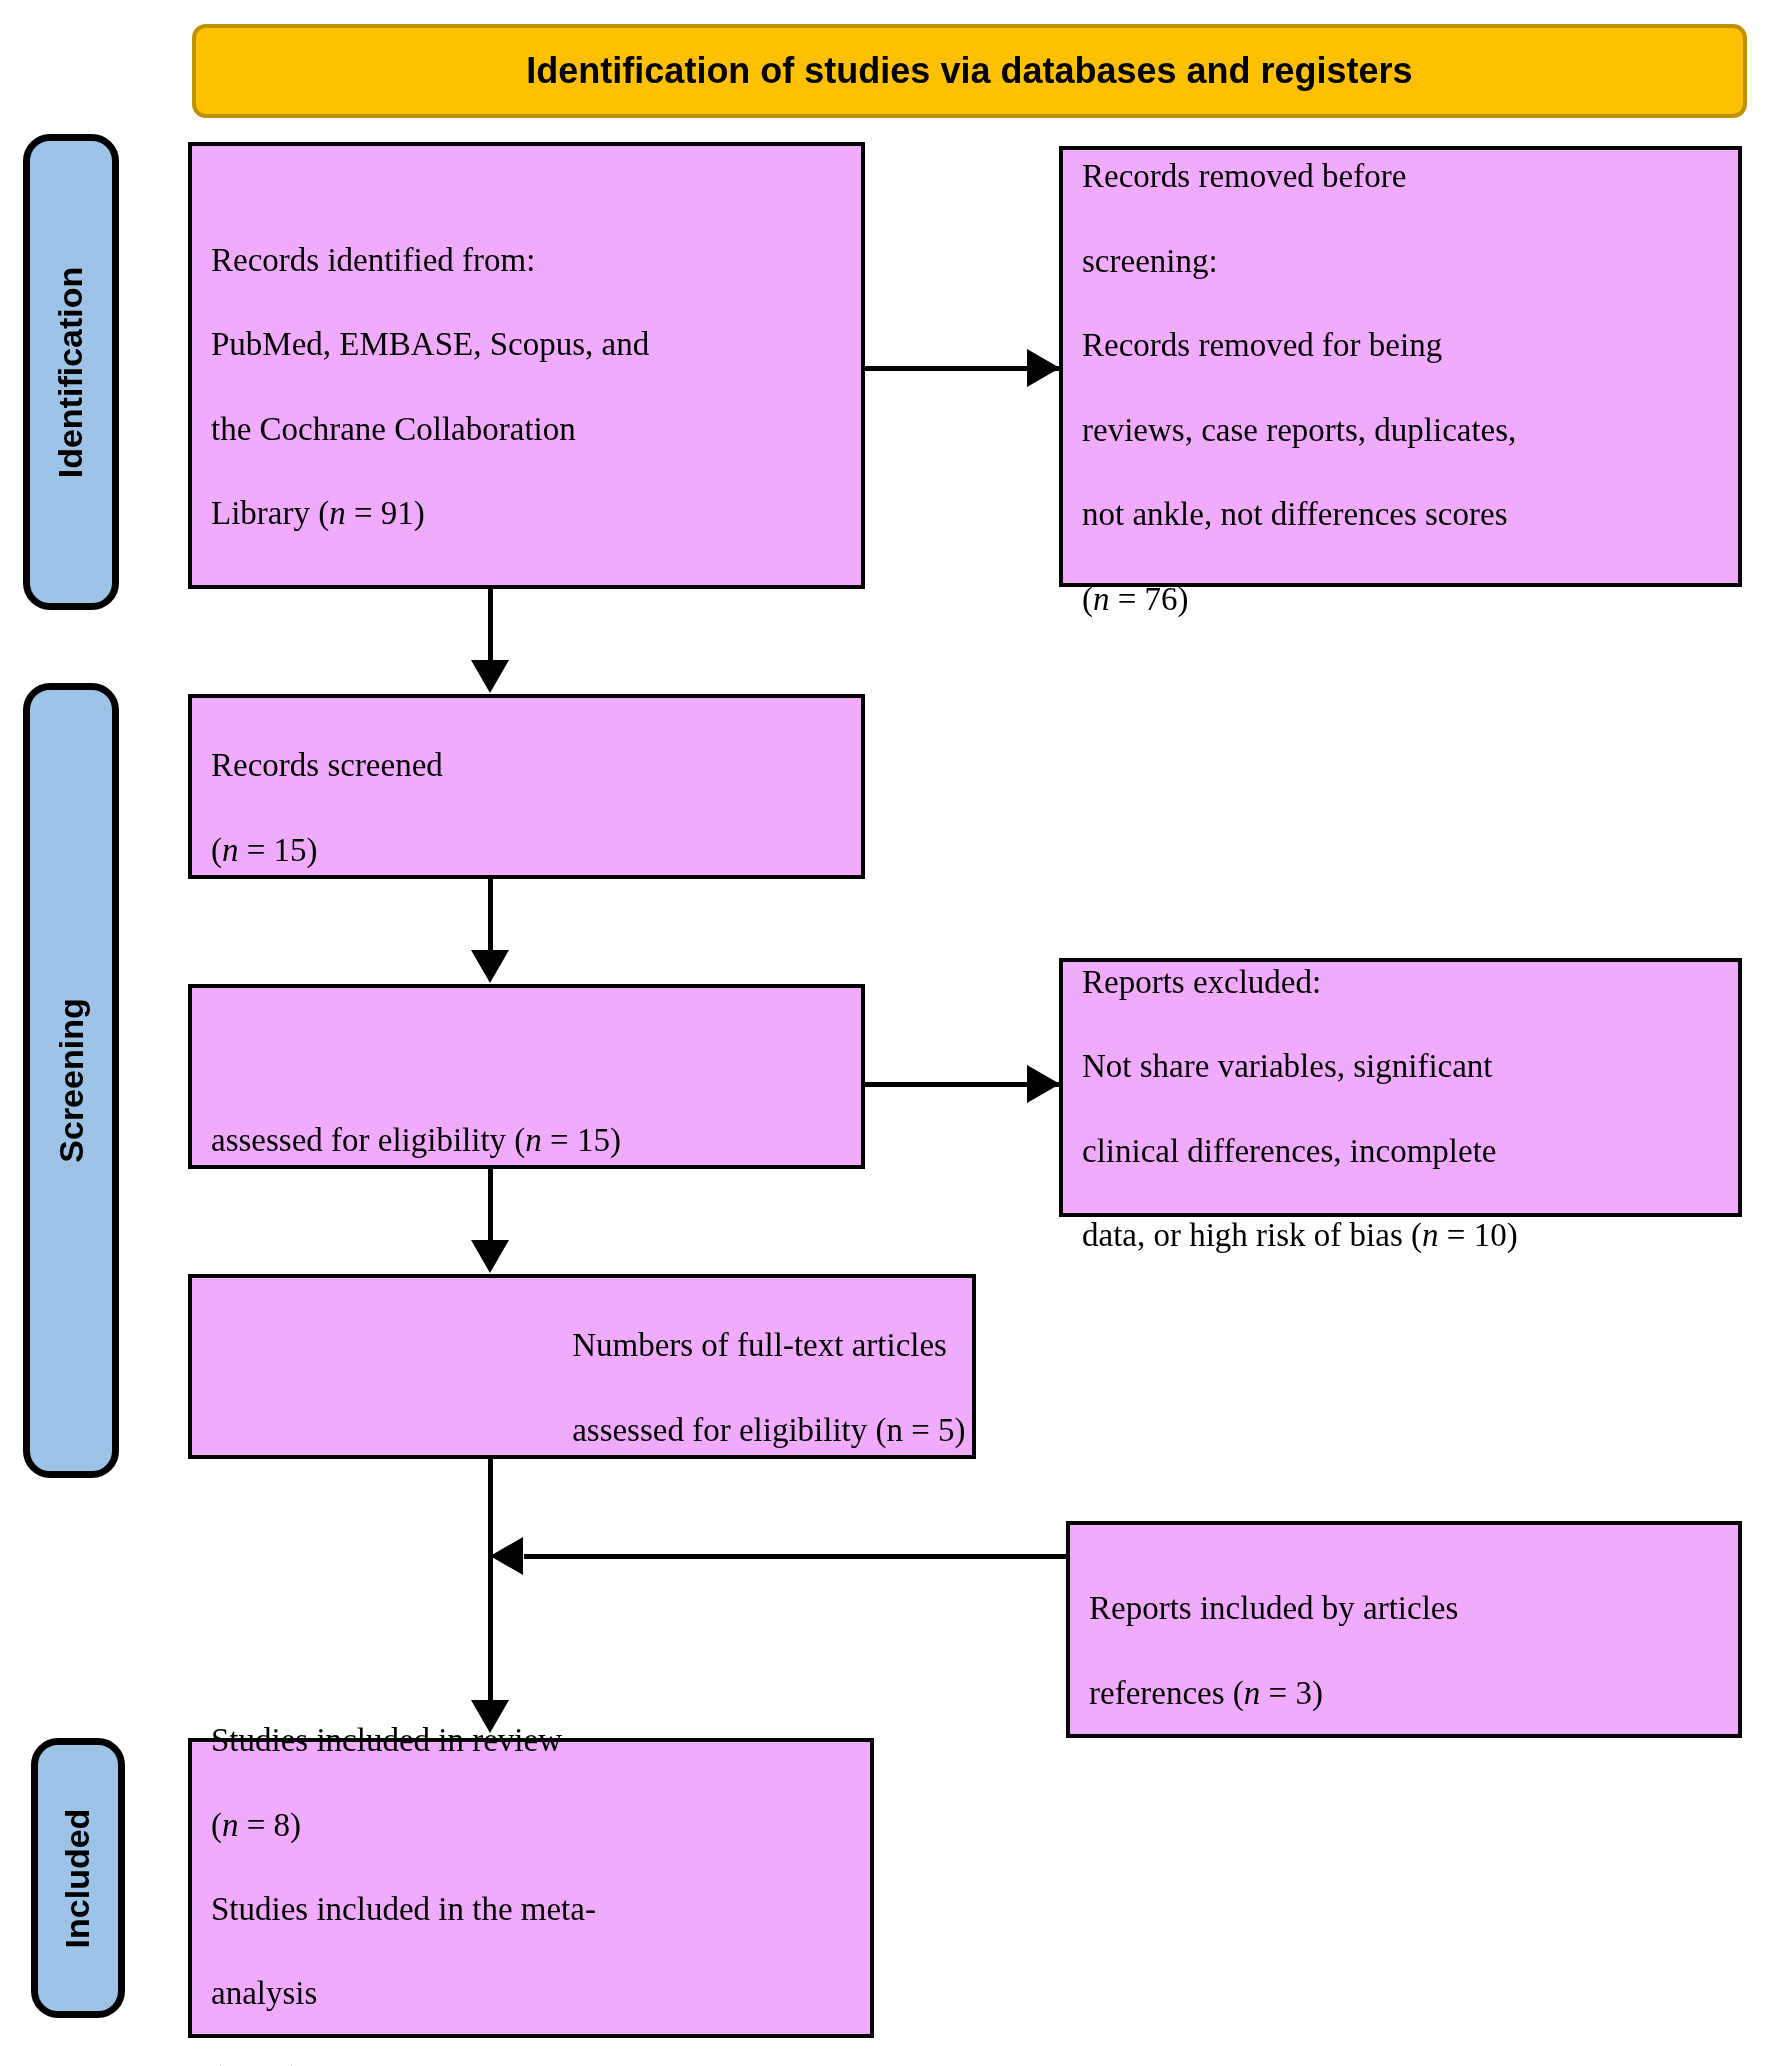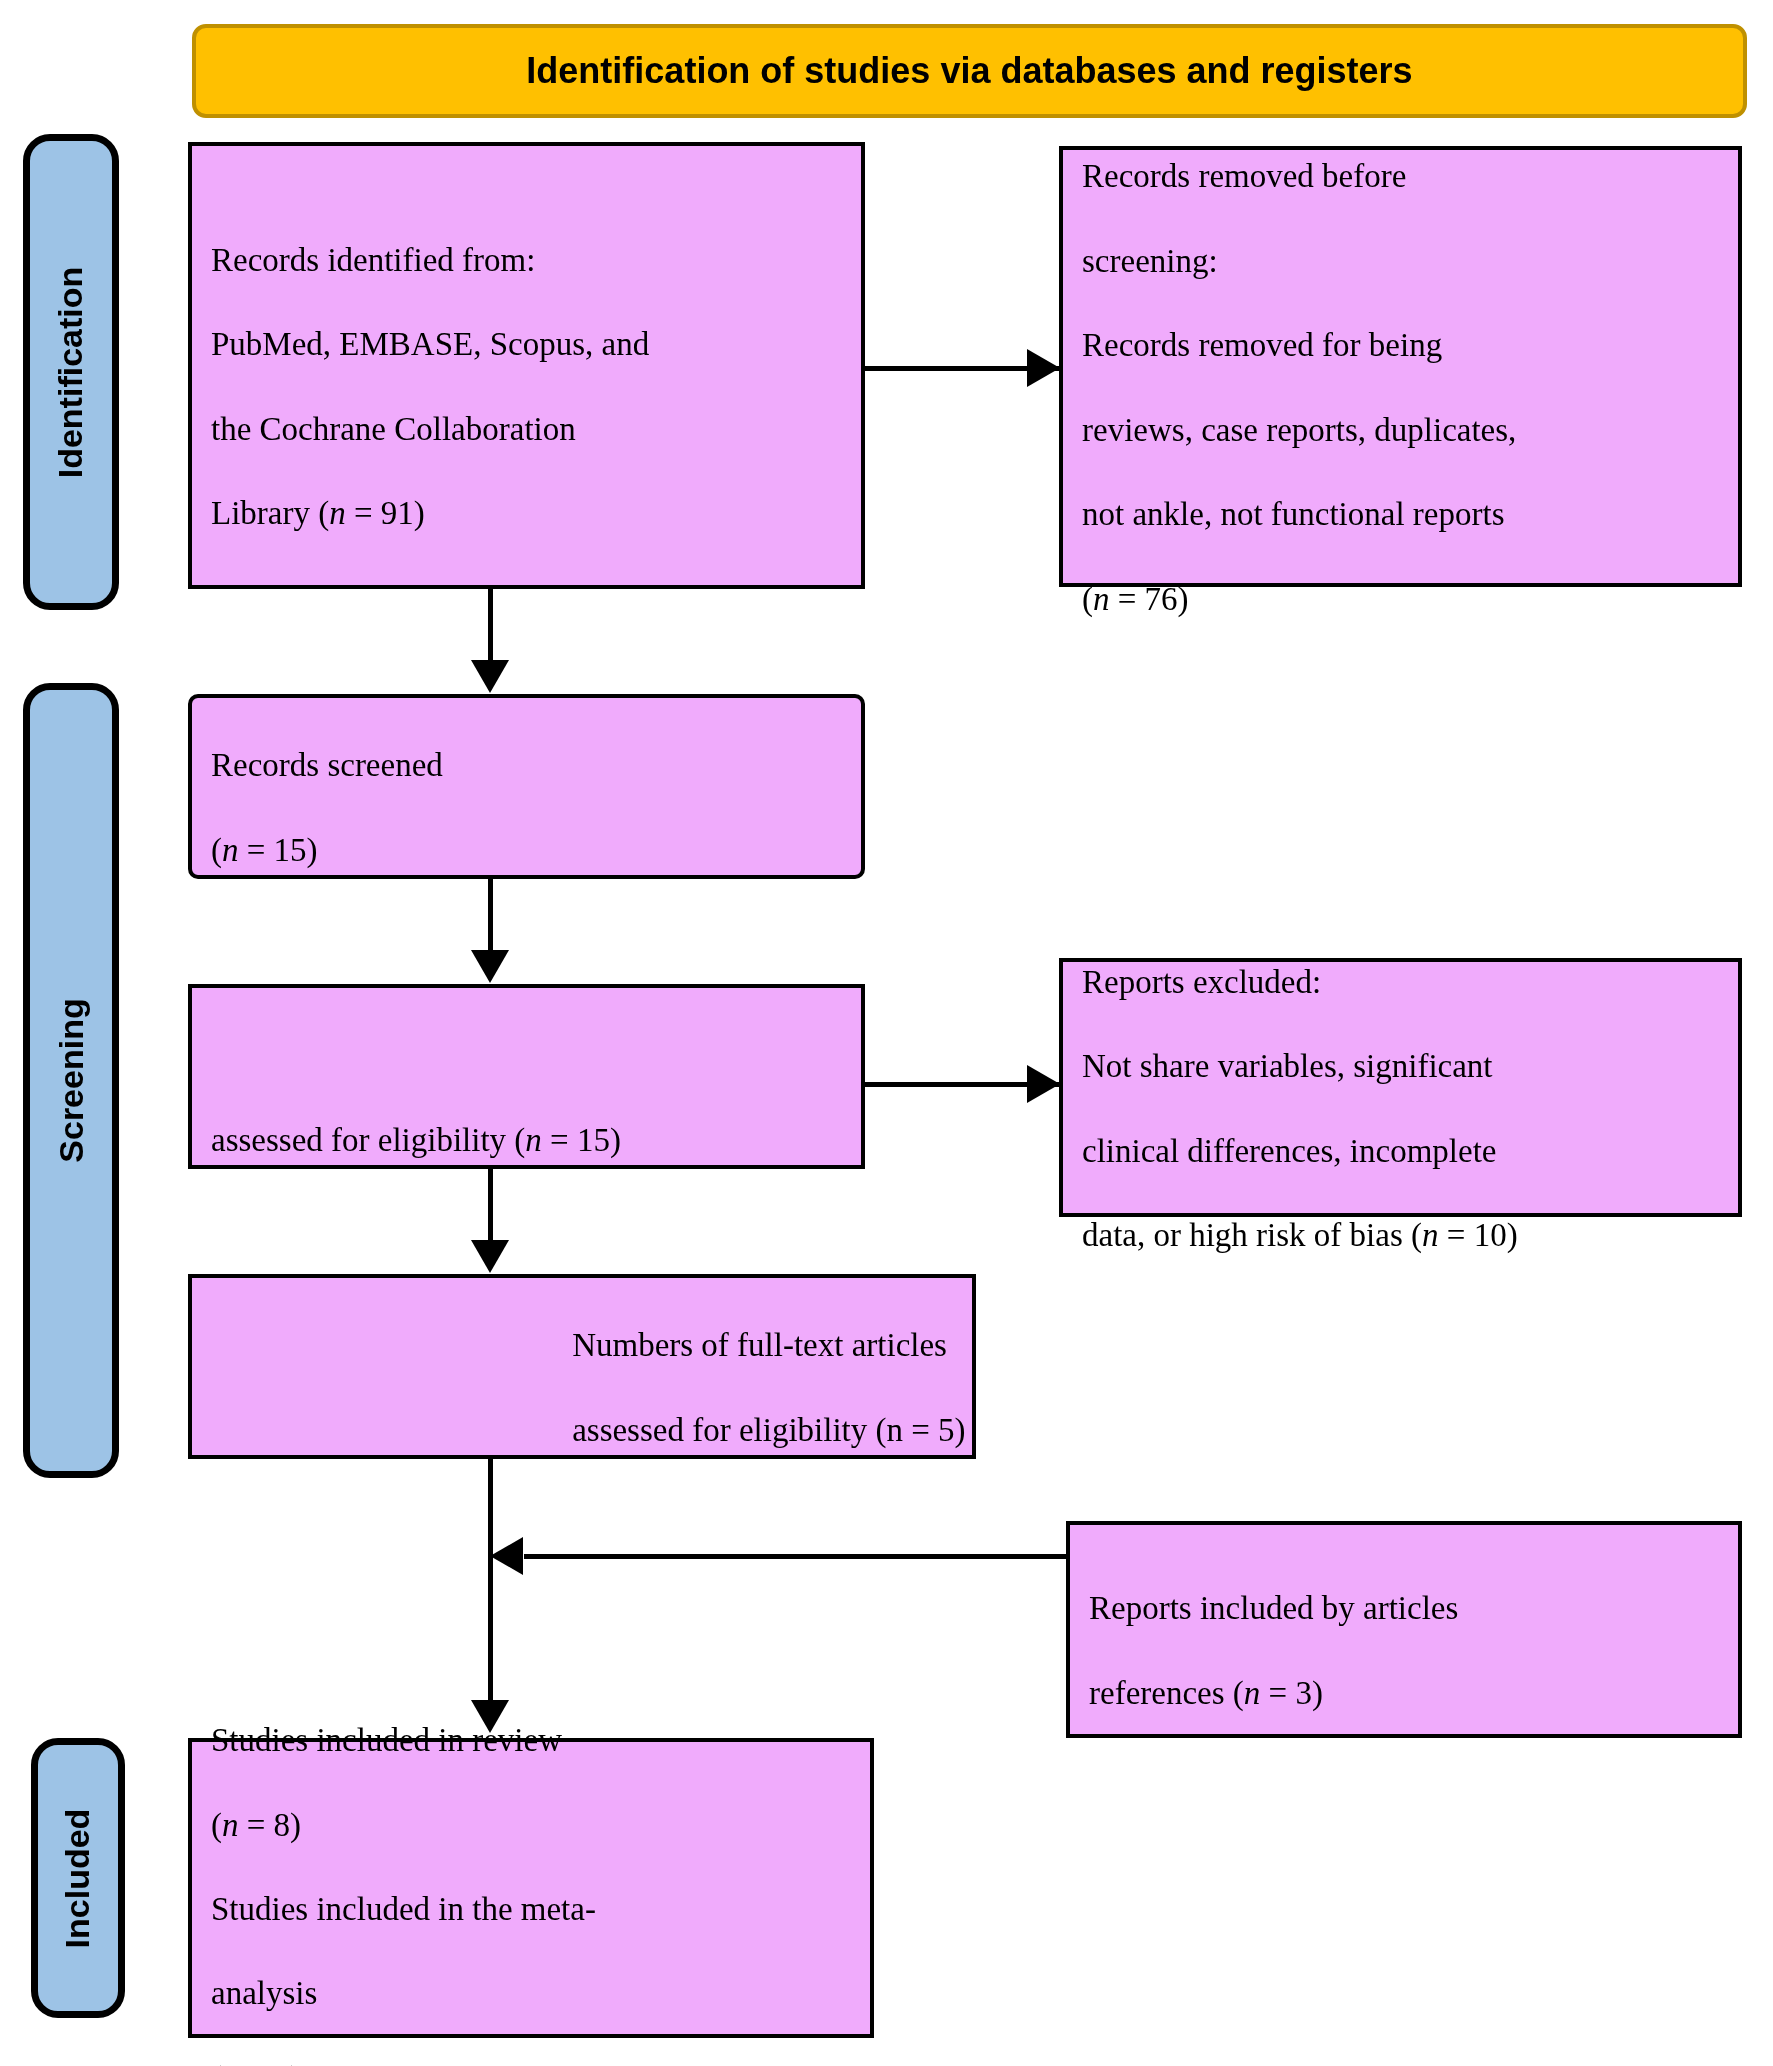--- a/index.html
+++ b/index.html
@@ -135,32 +135,32 @@
       <span>Library (</span><em>n</em><span> = 91)</span>
     </div>
   </div>
 
   <div class="fbox" style="left:1059px; top:146px; width:683px; height:441px;">
     <div class="fbox-text">
       <span>Records removed before</span><br>
       <span>screening:</span><br>
       <span>Records removed for being</span><br>
       <span>reviews, case reports, duplicates,</span><br>
-      <span>not ankle, not functional reports</span><br>
+      <span>not ankle, not differences scores</span><br>
       <span>(</span><em>n</em><span> = 76)</span>
     </div>
   </div>
 
   <div class="conn-h" style="left:865px; top:366px; width:195px;"></div>
   <div class="arrow-right" style="left:1027px; top:349px;"></div>
 
   <div class="conn-v" style="left:488px; top:589px; height:83px;"></div>
   <div class="arrow-down" style="left:471px; top:660px;"></div>
 
-  <div class="fbox" style="left:188px; top:694px; width:677px; height:185px;border-radius:10px;">
+  <div class="fbox" style="left:188px; top:694px; width:677px; height:185px;">
     <div class="fbox-text">
       <span>Records screened</span><br>
       <span>(</span><em>n</em><span> = 15)</span>
     </div>
   </div>
 
   <div class="conn-v" style="left:488px; top:879px; height:83px;"></div>
   <div class="arrow-down" style="left:471px; top:950px;"></div>
 
   <div class="fbox" style="left:188px; top:984px; width:677px; height:185px;">

